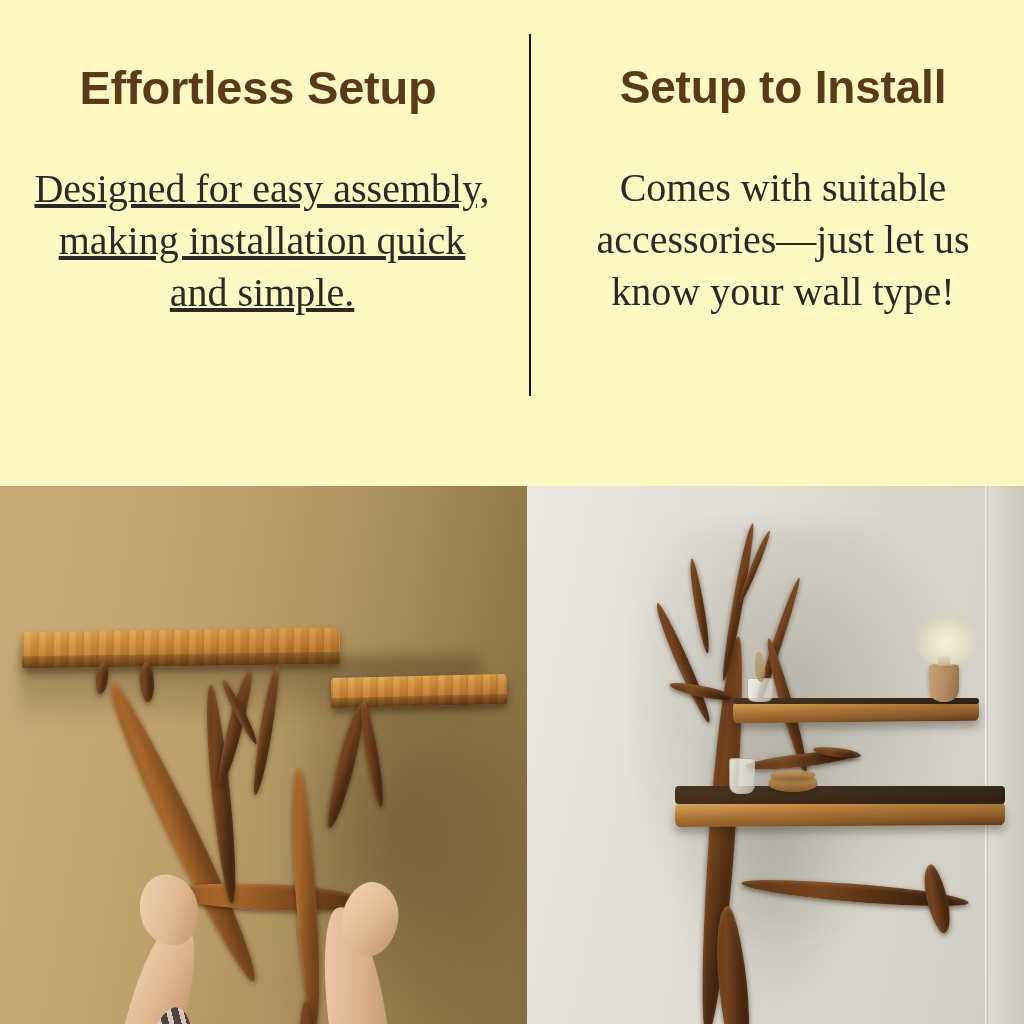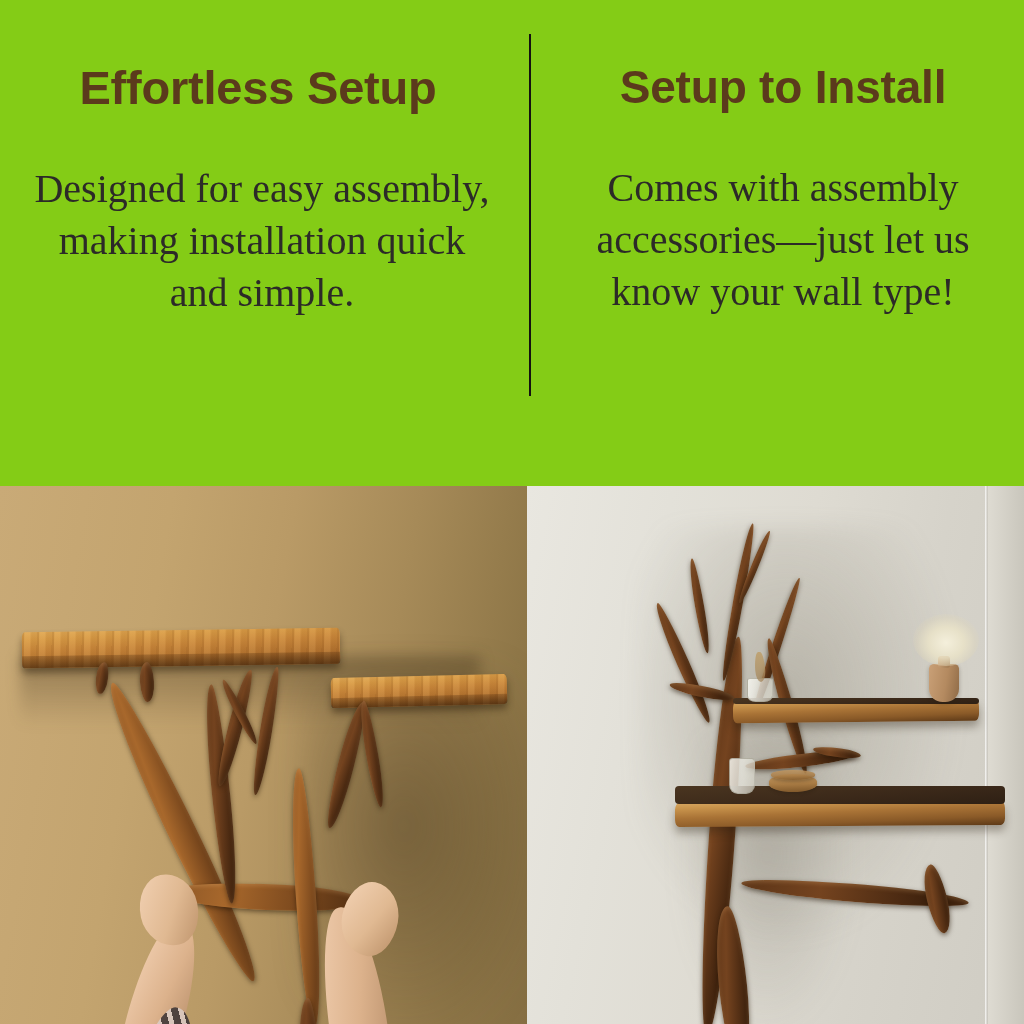--- a/index.html
+++ b/index.html
@@ -21,21 +21,21 @@
     background: #ffffff;
     overflow: hidden;
   }
 
   
   .text-band {
     position: absolute;
     left: 0; top: 0;
     width: 1024px;
     height: 486px;
-    background: #84cc16;
+    background: #fef9c3;
   }
   .divider {
     position: absolute;
     left: 529px;
     top: 34px;
     width: 2px;
     height: 362px;
     background: #141210;
   }
   .col {
@@ -62,21 +62,21 @@
   .col-right .headline { padding-top: 64px; font-size: 46px; }
 
   .blurb {
     margin: 0;
     color: #2C2A28;
     font-family: "Liberation Serif", serif;
     font-size: 40px;
     line-height: 1.30;
     text-align: center;
   }
-  .col-left .blurb  { padding-top: 52px; padding-left: 18px; padding-right: 10px; }
+  .col-left .blurb  { padding-top: 52px; padding-left: 18px; padding-right: 10px; text-decoration: underline; }
   .col-right .blurb { padding-top: 52px; padding-left: 6px;  padding-right: 6px; }
 
   
   .photo-band {
     position: absolute;
     left: 0; top: 486px;
     width: 1024px;
     height: 538px;
   }
   .photo {
@@ -259,21 +259,21 @@
 
     <div class="col col-left">
       <h2 class="headline">Effortless Setup</h2>
       <p class="blurb">Designed for easy assembly, making installation quick and simple.</p>
     </div>
 
     <div class="divider"></div>
 
     <div class="col col-right">
       <h2 class="headline">Setup to Install</h2>
-      <p class="blurb">Comes with assembly accessories—just let us know your wall type!</p>
+      <p class="blurb">Comes with suitable accessories—just let us know your wall type!</p>
     </div>
 
   </div>
 
   <div class="photo-band">
 
     <div class="photo photo-left">
       <div class="wall-tan"></div>
       <div class="wall-tan-grad"></div>
       <div class="tan-shadow-top"></div>

